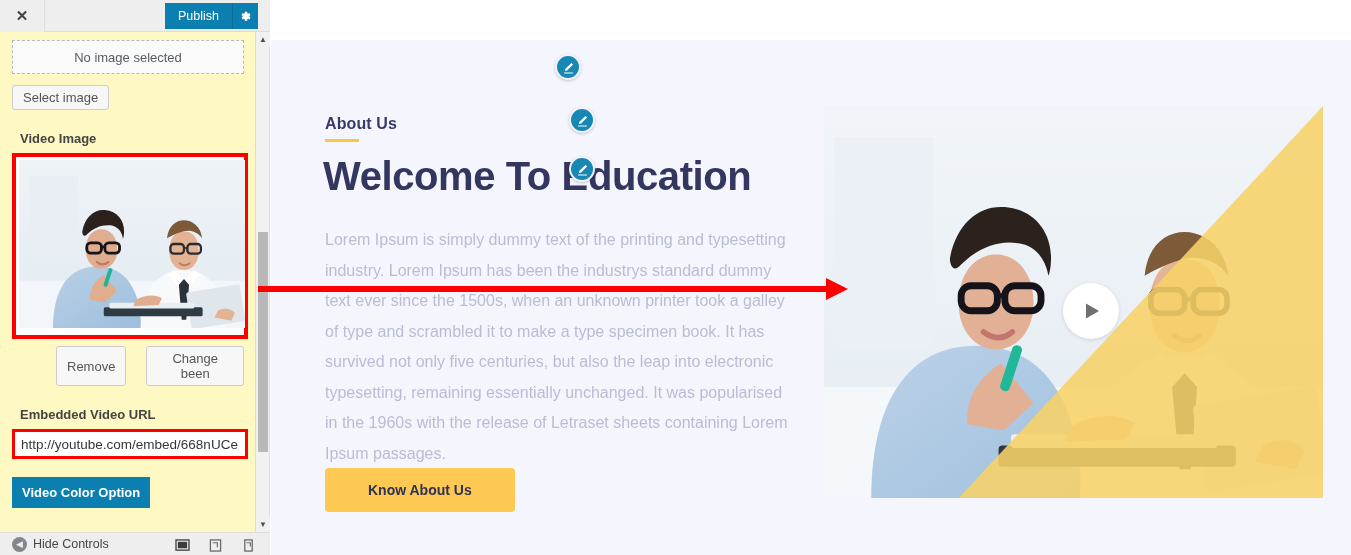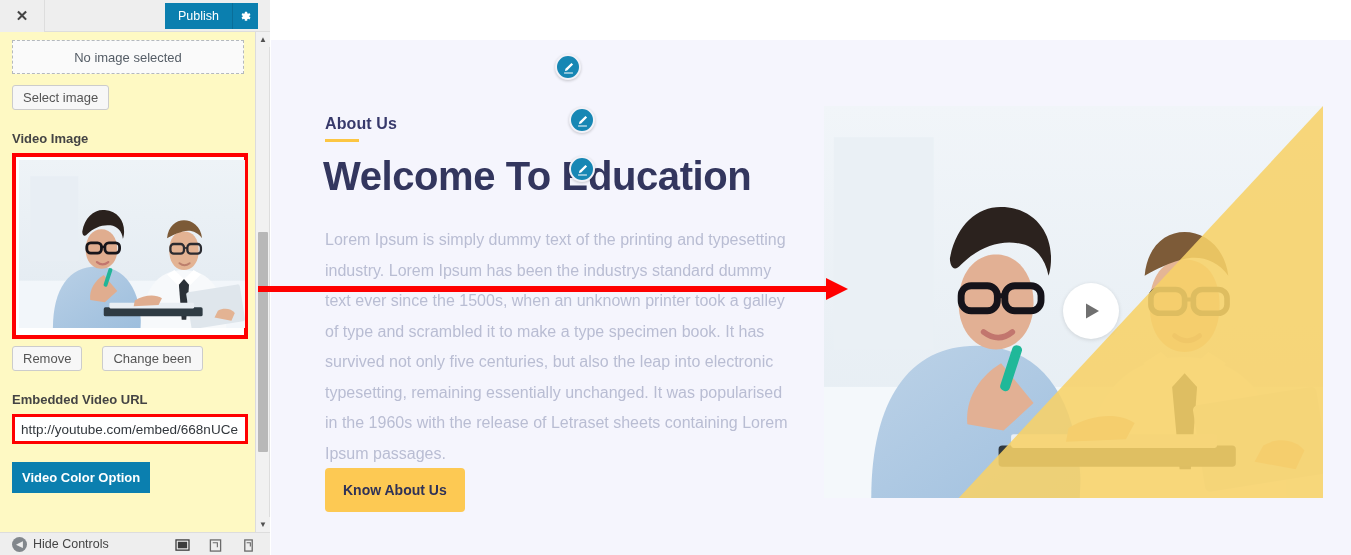--- a/index.html
+++ b/index.html
@@ -54,34 +54,34 @@
     color: #555d66; font-size: 13px; margin-bottom: 11px;
   }
   .wp-btn {
     background: #f7f7f7; border: 1px solid #ccc;
     border-radius: 3px; color: #555; font-size: 13px;
     padding: 4px 10px; cursor: pointer;
     font-family: "Liberation Sans", sans-serif;
   }
   .field-label {
     font-size: 13px; font-weight: bold; color: #444;
-    margin: 21px 0 7px 0;
+    margin: 21px 0 7px 8px;
   }
   #thumb-frame {
     position: relative;
     border: 4px solid #ff0000;
     width: 236px; height: 186px;
     background: #fff;
   }
   #thumb-photo {
     position: absolute; left: 3px; top: 3px;
     width: 226px; height: 168px;
     overflow: hidden; background: #dfe7ee;
   }
-  .btn-row { display: flex; gap: 20px; margin-top: 7px; }
+  .btn-row { display: flex; gap: 20px; margin-top: 7px; margin-left: 44px; }
   #url-frame {
     border: 3px solid #ff0000;
     width: 236px; height: 30px;
     display: flex; align-items: center;
     background: #fff;
   }
   #url-input {
     border: none; outline: none; width: 100%;
     font-size: 13.5px; color: #32373c; padding: 0 6px;
     font-family: "Liberation Sans", sans-serif; background: #fff;
@@ -150,21 +150,21 @@
   #body-copy {
     position: absolute; left: 54px; top: 185px;
     width: 468px;
     font-size: 16px; line-height: 30.5px;
     color: #b9bdd3;
   }
   #cta-btn {
     position: absolute; left: 54px; top: 428px;
     background: #fdc953; color: #2f3257;
     font-size: 14px; font-weight: bold;
-    padding: 14px 18px; border: none; border-radius: 4px;
+    padding: 14px 43px; border: none; border-radius: 4px;
     cursor: pointer; font-family: "Liberation Sans", sans-serif;
   }
   
   #hero {
     position: absolute; left: 553px; top: 66px;
     width: 499px; height: 392px;
     overflow: hidden; background: #e9eef3;
   }
   #hero-yellow {
     position: absolute; inset: 0;

